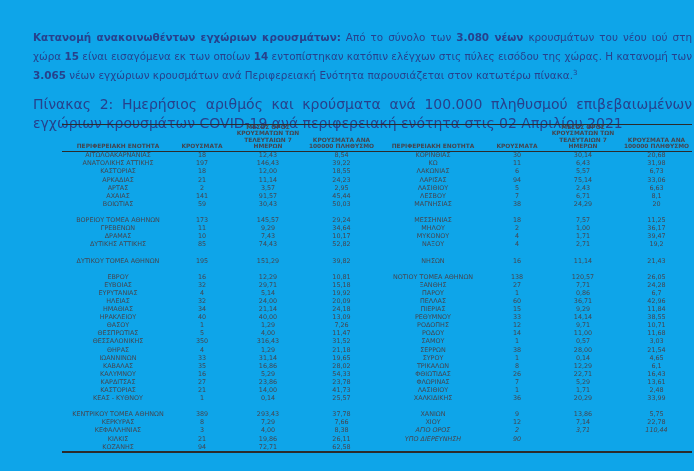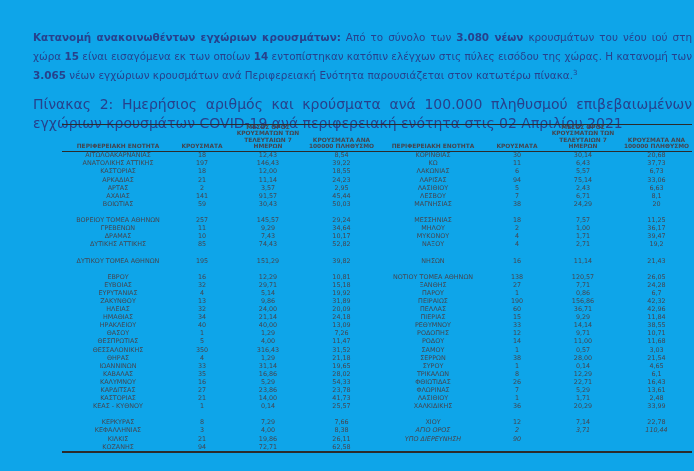--- a/index.html
+++ b/index.html
@@ -119,21 +119,21 @@
           <div class="cell c-per">20,68</div>
         </div>
         <div class="trow">
           <div class="cell c-region">ΑΝΑΤΟΛΙΚΗΣ ΑΤΤΙΚΗΣ</div>
           <div class="cell c-cases">197</div>
           <div class="cell c-avg">146,43</div>
           <div class="cell c-per">39,22</div>
           <div class="cell c-region">ΚΩ</div>
           <div class="cell c-cases">11</div>
           <div class="cell c-avg">6,43</div>
-          <div class="cell c-per">37,73</div>
+          <div class="cell c-per">31,98</div>
         </div>
         <div class="trow">
           <div class="cell c-region">ΚΑΣΤΟΡΙΑΣ</div>
           <div class="cell c-cases">18</div>
           <div class="cell c-avg">12,00</div>
           <div class="cell c-per">18,55</div>
           <div class="cell c-region">ΛΑΚΩΝΙΑΣ</div>
           <div class="cell c-cases">6</div>
           <div class="cell c-avg">5,57</div>
           <div class="cell c-per">6,73</div>
@@ -174,21 +174,21 @@
           <div class="cell c-avg">30,43</div>
           <div class="cell c-per">50,03</div>
           <div class="cell c-region">ΜΑΓΝΗΣΙΑΣ</div>
           <div class="cell c-cases">38</div>
           <div class="cell c-avg">24,29</div>
           <div class="cell c-per">20</div>
         </div>
         <div class="trow spacer"></div>
         <div class="trow">
           <div class="cell c-region">ΒΟΡΕΙΟΥ ΤΟΜΕΑ ΑΘΗΝΩΝ</div>
-          <div class="cell c-cases">257</div>
+          <div class="cell c-cases">173</div>
           <div class="cell c-avg">145,57</div>
           <div class="cell c-per">29,24</div>
           <div class="cell c-region">ΜΕΣΣΗΝΙΑΣ</div>
           <div class="cell c-cases">18</div>
           <div class="cell c-avg">7,57</div>
           <div class="cell c-per">11,25</div>
         </div>
         <div class="trow">
           <div class="cell c-region">ΓΡΕΒΕΝΩΝ</div>
           <div class="cell c-cases">11</div>
@@ -255,30 +255,20 @@
           <div class="cell c-region">ΕΥΡΥΤΑΝΙΑΣ</div>
           <div class="cell c-cases">4</div>
           <div class="cell c-avg">5,14</div>
           <div class="cell c-per">19,92</div>
           <div class="cell c-region">ΠΑΡΟΥ</div>
           <div class="cell c-cases">1</div>
           <div class="cell c-avg">0,86</div>
           <div class="cell c-per">6,7</div>
         </div>
         <div class="trow">
-          <div class="cell c-region">ΖΑΚΥΝΘΟΥ</div>
-          <div class="cell c-cases">13</div>
-          <div class="cell c-avg">9,86</div>
-          <div class="cell c-per">31,89</div>
-          <div class="cell c-region">ΠΕΙΡΑΙΩΣ</div>
-          <div class="cell c-cases">190</div>
-          <div class="cell c-avg">156,86</div>
-          <div class="cell c-per">42,32</div>
-        </div>
-        <div class="trow">
           <div class="cell c-region">ΗΛΕΙΑΣ</div>
           <div class="cell c-cases">32</div>
           <div class="cell c-avg">24,00</div>
           <div class="cell c-per">20,09</div>
           <div class="cell c-region">ΠΕΛΛΑΣ</div>
           <div class="cell c-cases">60</div>
           <div class="cell c-avg">36,71</div>
           <div class="cell c-per">42,96</div>
         </div>
         <div class="trow">
@@ -396,20 +386,30 @@
           <div class="cell c-cases">1</div>
           <div class="cell c-avg">0,14</div>
           <div class="cell c-per">25,57</div>
           <div class="cell c-region">ΧΑΛΚΙΔΙΚΗΣ</div>
           <div class="cell c-cases">36</div>
           <div class="cell c-avg">20,29</div>
           <div class="cell c-per">33,99</div>
         </div>
         <div class="trow spacer"></div>
         <div class="trow">
+          <div class="cell c-region">ΚΕΝΤΡΙΚΟΥ ΤΟΜΕΑ ΑΘΗΝΩΝ</div>
+          <div class="cell c-cases">389</div>
+          <div class="cell c-avg">293,43</div>
+          <div class="cell c-per">37,78</div>
+          <div class="cell c-region">ΧΑΝΙΩΝ</div>
+          <div class="cell c-cases">9</div>
+          <div class="cell c-avg">13,86</div>
+          <div class="cell c-per">5,75</div>
+        </div>
+        <div class="trow">
           <div class="cell c-region">ΚΕΡΚΥΡΑΣ</div>
           <div class="cell c-cases">8</div>
           <div class="cell c-avg">7,29</div>
           <div class="cell c-per">7,66</div>
           <div class="cell c-region">ΧΙΟΥ</div>
           <div class="cell c-cases">12</div>
           <div class="cell c-avg">7,14</div>
           <div class="cell c-per">22,78</div>
         </div>
         <div class="trow">

